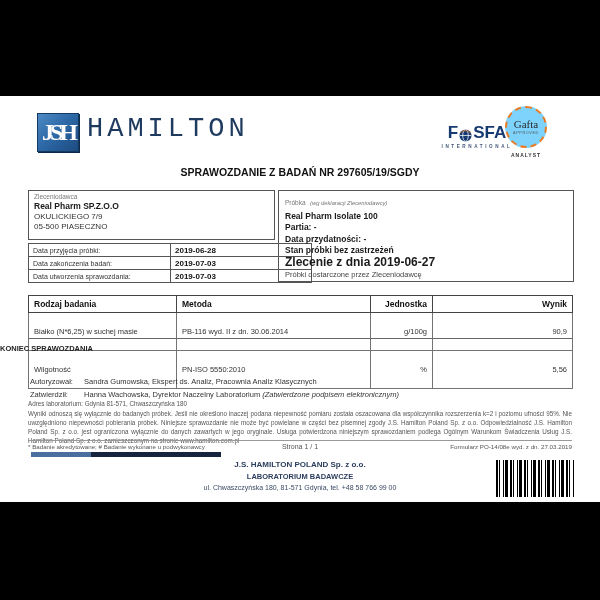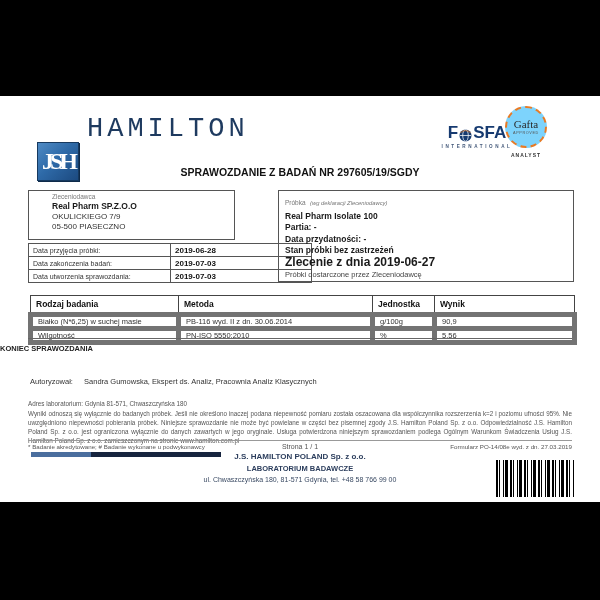--- a/index.html
+++ b/index.html
@@ -4,60 +4,60 @@
 <style>
   html,body{margin:0;padding:0;}
   body{width:600px;height:600px;background:#000;font-family:"Liberation Sans",sans-serif;position:relative;overflow:hidden;}
   .doc{position:absolute;top:96px;left:0;width:600px;height:406px;background:#fff;}
 
   
   .logo-square{position:absolute;left:37px;top:17px;width:40px;height:37px;
     background:linear-gradient(135deg,#4e8ac4 0%,#2e6aa8 45%,#1c4a80 100%);
     border:1px solid #16395f;box-shadow:1px 1px 0 #0e2a4a;
     color:#fff;font-family:"Liberation Serif",serif;font-size:24px;font-weight:bold;
-    letter-spacing:-4px;text-align:center;line-height:36px;margin-top:29px;}
+    letter-spacing:-4px;text-align:center;line-height:36px;}
   .brand-name{position:absolute;left:87px;top:18px;font-family:Liberation Mono, monospace;
     font-size:27px;color:#1e3a5f;letter-spacing:4px;}
   .fosfa{position:absolute;left:437px;top:27px;width:80px;text-align:center;}
   .fosfa-word{font-size:17px;font-weight:bold;color:#163a70;letter-spacing:0px;display:flex;align-items:center;justify-content:center;}
   .fosfa-globe{display:inline-block;width:13px;height:13px;margin:0 1px;}
   .fosfa-sub{font-size:4.6px;color:#44597a;letter-spacing:2.6px;margin-top:1px;font-weight:bold;}
   .gafta{position:absolute;left:503px;top:10px;width:46px;text-align:center;}
   .gafta-circle{width:38px;height:38px;margin:0 auto;border:2.5px dashed #e87a24;border-radius:50%;
     display:flex;flex-direction:column;align-items:center;justify-content:center;background:#7dd3fc;}
   .gafta-name{font-family:"Liberation Serif",serif;font-size:11px;color:#2b2b2b;line-height:11px;}
   .gafta-approved{font-size:3.8px;letter-spacing:.6px;color:#555;margin-top:1px;}
   .gafta-analyst{font-size:5px;font-weight:bold;color:#333;letter-spacing:1px;margin-top:4px;}
 
   .title{position:absolute;left:0;top:70px;width:600px;text-align:center;
     font-size:10.5px;font-weight:bold;color:#111;}
 
   
-  .client-box{position:absolute;left:28px;top:94px;width:207px;height:50px;border:1px solid #555;box-sizing:border-box;padding:2px 23px;}
+  .client-box{position:absolute;left:28px;top:94px;width:247px;height:50px;border:1px solid #555;box-sizing:border-box;padding:2px 5px;}
   .box-label{font-size:6.5px;color:#777;}
   .box-label-note{font-size:5.8px;color:#777;font-style:italic;}
   .client-name{font-size:8.5px;font-weight:bold;color:#1a1a1a;margin-top:1px;}
   .client-line{font-size:8px;color:#333;margin-top:1px;}
 
   .dates-table{position:absolute;left:28px;top:147px;width:284px;border-collapse:collapse;}
   .dates-table td{border:1px solid #555;padding:1px 4px;height:10px;}
   .dates-label{font-size:7px;color:#333;width:133px;}
   .dates-value{font-size:8px;font-weight:bold;color:#111;}
 
   .sample-box{position:absolute;left:278px;top:94px;width:296px;height:92px;border:1px solid #555;box-sizing:border-box;padding:0 6px;}
   .sample-line{font-size:8.5px;font-weight:bold;color:#1a1a1a;margin-top:1.5px;}
   .sample-order{font-size:12px;font-weight:bold;color:#1a1a1a;margin-top:0;}
   .sample-delivery{font-size:7.5px;color:#444;margin-top:1px;}
 
   
   .results-table{position:absolute;left:28px;top:199px;width:544px;border-collapse:collapse;table-layout:fixed;}
   .results-table th{border:1px solid #444;font-size:8.5px;font-weight:bold;color:#111;padding:3px 5px;height:10px;}
-  .results-table td{border:5px solid #737373;font-size:7.5px;color:#333;padding:0 5px;height:9px;}
+  .results-table td{border:1px solid #737373;font-size:7.5px;color:#333;padding:14px 5px;height:9px;}
   .results-table .al{text-align:left;}
-  .results-table .ac{text-align:left;}
+  .results-table .ac{text-align:right;}
   .sep-line{position:absolute;left:28px;top:242px;width:544px;border-top:1px solid #666;}
 
   .end-note{position:absolute;left:0;top:248px;width:600px;text-align:left;font-size:7.5px;font-weight:bold;color:#222;}
 
   .sig-block{position:absolute;left:30px;top:278px;font-size:7.5px;color:#333;}
   .sig-row{margin-top:2px;line-height:11px;}
   .sig-label{display:inline-block;width:52px;}
   .sig-note{font-style:italic;}
 
   .legal{position:absolute;left:28px;top:303px;width:544px;font-size:6.3px;color:#555;line-height:9px;}
@@ -65,21 +65,21 @@
   .legal-text{text-align:justify;}
 
   .footer-rule{position:absolute;left:28px;top:344px;width:544px;border-top:1px solid #999;}
   .footer-row{position:absolute;left:28px;top:347px;width:544px;display:flex;font-size:6.2px;color:#555;}
   .footer-left{width:40%;text-align:left;}
   .footer-center{width:20%;text-align:center;font-size:7px;}
   .footer-right{width:40%;text-align:right;}
   .sig-bar{position:absolute;left:31px;top:356px;width:190px;height:5px;
     background:linear-gradient(90deg,#4a6e9e 0 60px,#16243e 60px 100%);}
 
-  .company-block{position:absolute;left:0;top:356px;width:600px;text-align:center;color:#2c3e5d;}
+  .company-block{position:absolute;left:0;top:364px;width:600px;text-align:center;color:#2c3e5d;}
   .company-name{font-size:8px;font-weight:bold;}
   .company-division{font-size:7.5px;font-weight:bold;margin-top:3px;}
   .company-address{font-size:7px;margin-top:3px;color:#3a4a63;}
 
   .barcode{position:absolute;left:496px;top:364px;width:78px;height:37px;
     background:repeating-linear-gradient(90deg,#000 0 2px,#fff 2px 3px,#000 3px 4px,#fff 4px 7px,#000 7px 8px,#fff 8px 9px,#000 9px 12px,#fff 12px 14px);}
 </style>
 </head>
 <body>
 
@@ -183,20 +183,25 @@
     </table>
   <div class="sep-line"></div>
 
   <div class="end-note">KONIEC SPRAWOZDANIA</div>
 
   <div class="sig-block">
     <div class="sig-row">
       <span class="sig-label">Autoryzował:</span>
       <span>Sandra Gumowska, Ekspert ds. Analiz, Pracownia Analiz Klasycznych</span>
     </div>
+    <div class="sig-row">
+      <span class="sig-label">Zatwierdził:</span>
+      <span>Hanna Wachowska, Dyrektor Naczelny Laboratorium</span>
+      <span class="sig-note">(Zatwierdzone podpisem elektronicznym)</span>
+    </div>
   </div>
 
   <div class="legal">
     <div class="legal-address">Adres laboratorium: Gdynia 81-571, Chwaszczyńska 180</div>
     <div class="legal-text">Wyniki odnoszą się wyłącznie do badanych próbek. Jeśli nie określono inaczej podana niepewność pomiaru została oszacowana dla współczynnika rozszerzenia k=2 i poziomu ufności 95%. Nie uwzględniono niepewności pobierania próbek. Niniejsze sprawozdanie nie może być powielane w części bez pisemnej zgody J.S. Hamilton Poland Sp. z o.o. Odpowiedzialność J.S. Hamilton Poland Sp. z o.o. jest ograniczona wyłącznie do danych zawartych w jego oryginale. Usługa potwierdzona niniejszym sprawozdaniem podlega Ogólnym Warunkom Świadczenia Usług J.S. Hamilton Poland Sp. z o.o. zamieszczonym na stronie www.hamilton.com.pl</div>
   </div>
 
   <div class="footer-rule"></div>
   <div class="footer-row">
     <div class="footer-left">* Badanie akredytowane; # Badanie wykonane u podwykonawcy</div>

